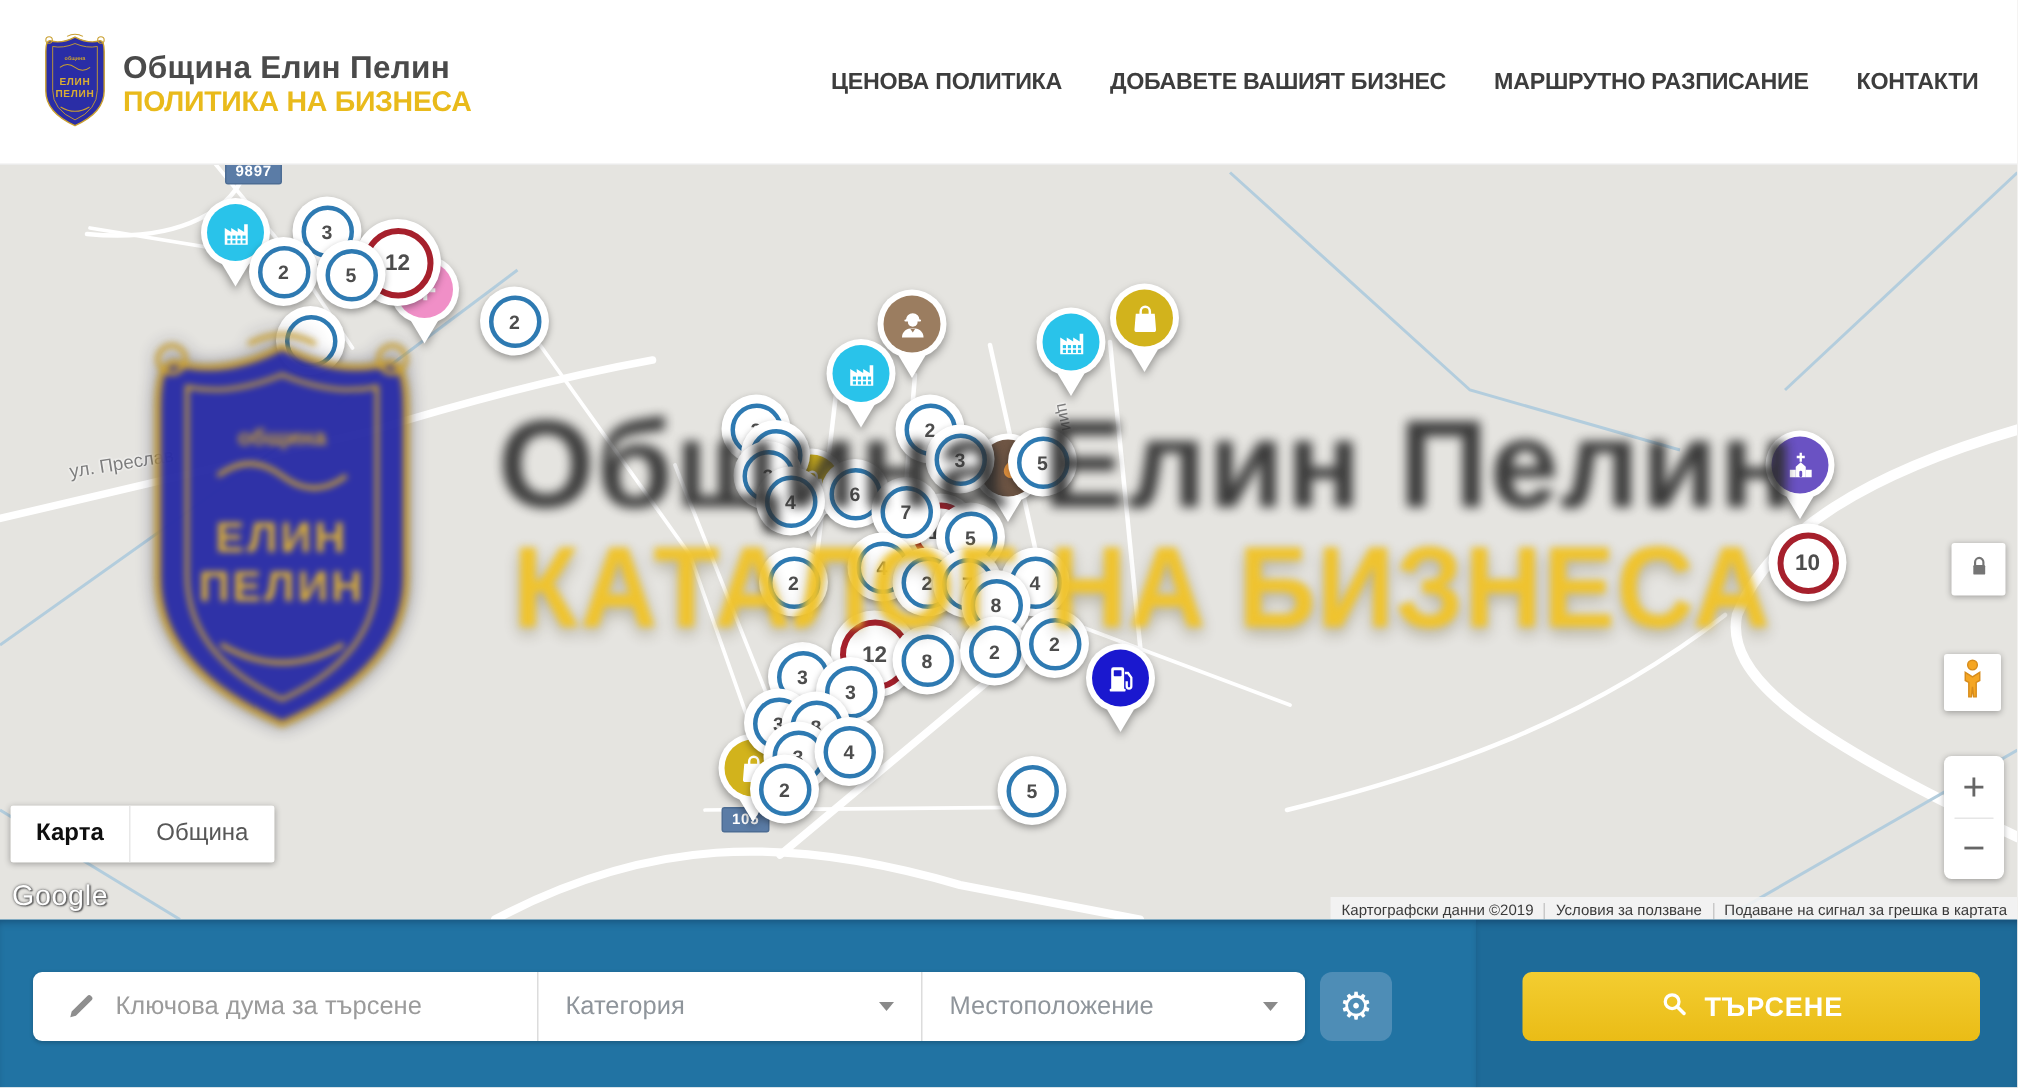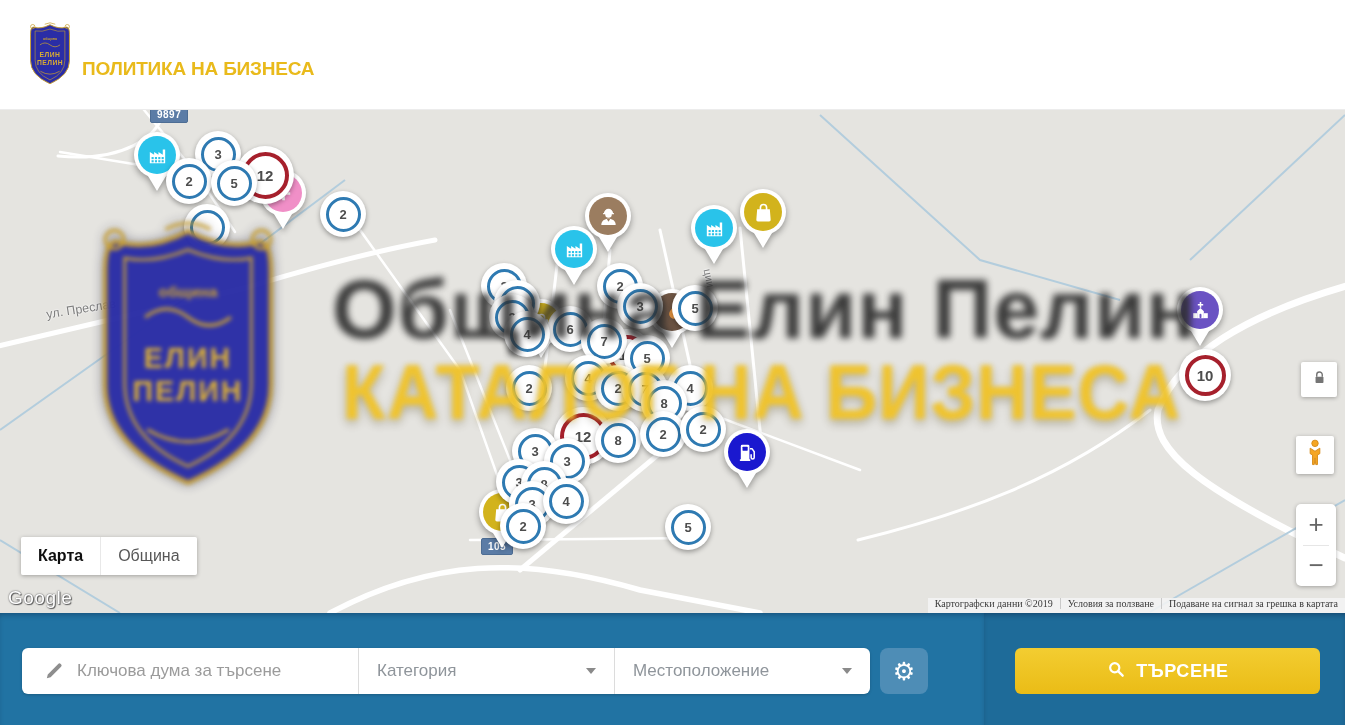--- a/index.html
+++ b/index.html
@@ -54,31 +54,31 @@
             filter:blur(2.2px) drop-shadow(0 0 6px rgba(0,0,40,.45));opacity:.97;}
   .wm-crest svg{width:100%;height:100%;}
   .wm-line1{position:absolute;left:332px;top:152px;font-size:83px;font-weight:700;
             color:#2e2e2e;white-space:nowrap;letter-spacing:1px;filter:blur(3.6px);opacity:.93;}
   .wm-line2{position:absolute;left:342px;top:238px;font-size:77px;font-weight:700;
             color:#f0c32a;white-space:nowrap;letter-spacing:1px;filter:blur(2.6px);
             transform:scaleX(.93);transform-origin:left;opacity:.97;
             text-shadow:0 4px 10px rgba(60,50,0,.35);}
 
   
-  .maptype{position:absolute;left:21px;top:427px;display:flex;z-index:9;
+  .maptype{position:absolute;left:7px;top:427px;display:flex;z-index:9;
            box-shadow:0 1px 4px rgba(0,0,0,.3);border-radius:2px;overflow:hidden;}
   .maptype .mt{background:#fff;height:38px;line-height:38px;padding:0 17px;font-size:16px;
                cursor:pointer;}
   .mt.active{font-weight:700;color:#0f0f0f;}
   .mt.inactive{color:#575757;border-left:1px solid #e8e8e8;}
   .google-logo{position:absolute;left:8px;bottom:4px;z-index:9;font-size:19px;font-weight:500;
                color:#fff;letter-spacing:.5px;
                text-shadow:0 0 1px #6d6d6d,0 0 2px #6d6d6d,1px 1px 1px #555;}
   .attribution{position:absolute;right:0;bottom:0;height:15px;z-index:9;display:flex;
-               align-items:flex-start;background:rgba(245,245,245,.85);font-size:10px;color:#3a3a3a;font-family:Liberation Serif, serif;}
+               align-items:flex-end;background:rgba(245,245,245,.85);font-size:10px;color:#3a3a3a;}
   .attribution span,.attribution a{padding:0 7px;white-space:nowrap;color:#3a3a3a;
                text-decoration:none;}
   .attribution a{border-left:1px solid #c9c9c9;cursor:pointer;}
   .ctl{position:absolute;background:#fff;box-shadow:0 1px 4px rgba(0,0,0,.3);z-index:9;}
   .lock-btn{left:1301px;top:252px;width:36px;height:35px;border-radius:2px;
             display:flex;align-items:center;justify-content:center;cursor:pointer;}
   .lock-btn svg{width:19px;height:19px;}
   .pegman-btn{left:1296px;top:326px;width:38px;height:38px;border-radius:2px;
               display:flex;align-items:center;justify-content:center;cursor:pointer;}
   .pegman-btn svg{width:26px;height:30px;}
@@ -518,21 +518,28 @@
           <path d="M100 36 Q66 50 38 44 L38 166 Q38 220 100 248 Q162 220 162 166 L162 44 Q134 50 100 36 z" fill="none" stroke="#c99f2f" stroke-width="2.5"></path>
           <circle cx="28" cy="26" r="9" fill="none" stroke="#c99f2f" stroke-width="3"></circle>
           <circle cx="172" cy="26" r="9" fill="none" stroke="#c99f2f" stroke-width="3"></circle>
           <path d="M78 16 Q100 4 122 16" fill="none" stroke="#c99f2f" stroke-width="3"></path>
           <text x="100" y="82" text-anchor="middle" font-family="Liberation Sans,sans-serif" font-size="15" font-weight="bold" fill="#c99f2f">община</text>
           <path d="M58 102 Q79 86 100 102 Q121 118 142 102" fill="none" stroke="#c99f2f" stroke-width="3"></path>
           <text x="100" y="152" text-anchor="middle" font-family="Liberation Sans,sans-serif" font-size="28" font-weight="bold" letter-spacing="2" fill="#d9ad33">ЕЛИН</text>
           <text x="100" y="184" text-anchor="middle" font-family="Liberation Sans,sans-serif" font-size="28" font-weight="bold" letter-spacing="2" fill="#d9ad33">ПЕЛИН</text>
           <path d="M60 212 Q100 236 140 212" fill="none" stroke="#c99f2f" stroke-width="3"></path>
         </svg></div>
+    <div class="site-title">Община Елин Пелин</div>
     <div class="site-sub">ПОЛИТИКА НА БИЗНЕСА</div>
+    <div class="nav">
+      <a>ЦЕНОВА ПОЛИТИКА</a>
+      <a>ДОБАВЕТЕ ВАШИЯТ БИЗНЕС</a>
+      <a>МАРШРУТНО РАЗПИСАНИЕ</a>
+      <a>КОНТАКТИ</a>
+    </div>
   </div>
 
   <div class="searchbar">
     <div class="sb-left"></div>
     <div class="sb-right"></div>
 
     <div class="search-group">
       <div class="sg-field sg-keyword">
         <span class="pencil"><svg viewBox="0 0 24 24" fill="#8e8e8e">
               <path d="M4.2 19.8l1-4.1L16.6 4.3a1.9 1.9 0 012.7 0l.4.4a1.9 1.9 0 010 2.7L8.3 18.8z"></path>

